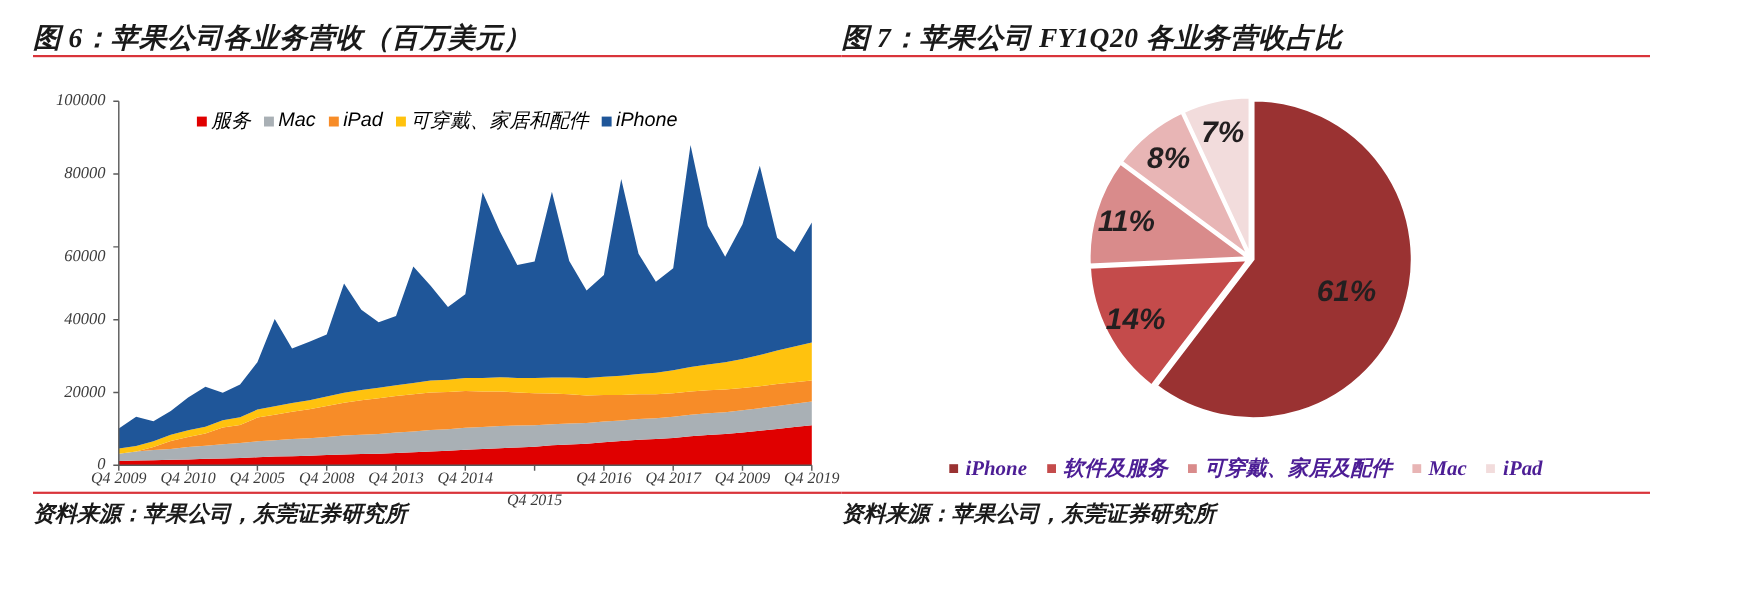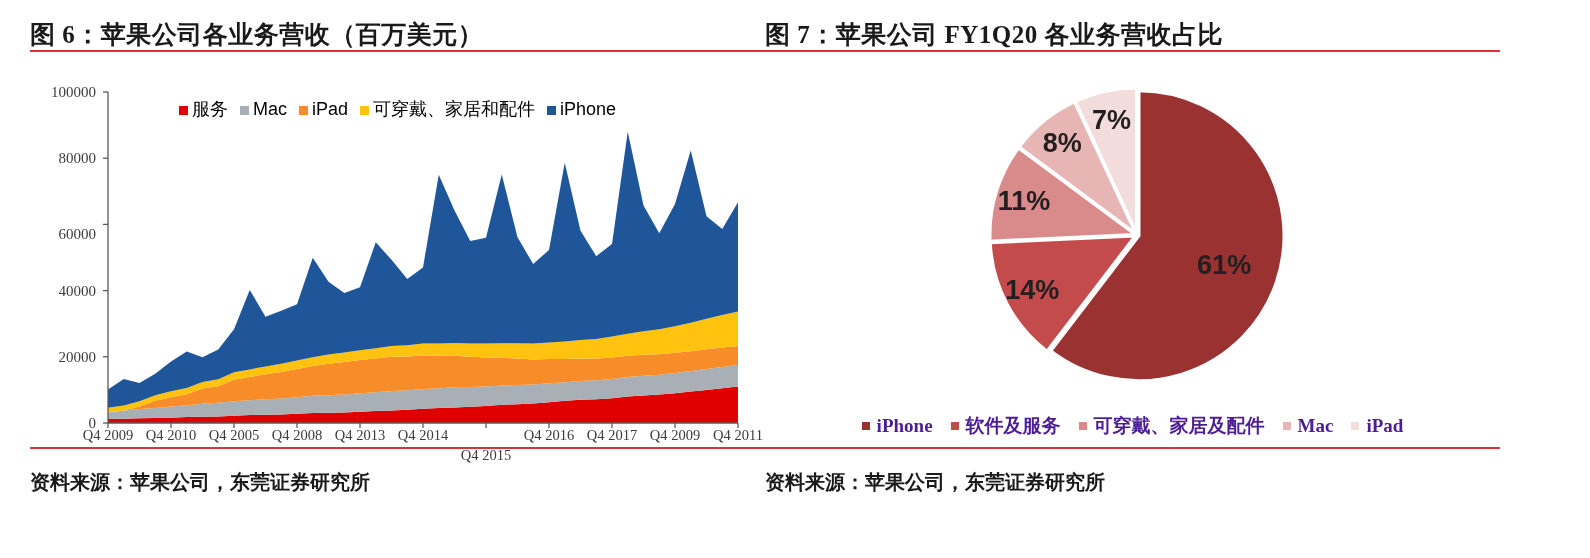--- a/index.html
+++ b/index.html
@@ -11,20 +11,21 @@
     width: 1590px;
     height: 558px;
     font-family: "Liberation Sans", "DejaVu Sans", sans-serif;
     color: #231f20;
     overflow: hidden;
   }
   .page {
     position: relative;
     width: 1448px;
     height: 558px;
+    font-style: italic;
   }
   .panel {
     position: absolute;
     top: 0;
     width: 735px;
     height: 558px;
   }
   .panel-left  { left: 30px;  }
   .panel-right { left: 765px; }
 
@@ -44,21 +45,21 @@
     margin-top: 10px;
   }
   .rule-bottom {
     border-top: 2px solid #d9343a;
   }
   .source {
     font-family: "Liberation Serif", "DejaVu Serif", serif;
     font-weight: bold;
     font-size: 20px;
     color: #1a1a1a;
-    padding-top: 20px;
+    padding-top: 5px;
     white-space: nowrap;
   }
 
   
   .chart-box {
     position: relative;
     height: 395px;
   }
   .legend-area {
     position: absolute;
@@ -175,21 +176,21 @@
           <div class="axis-x-label" style="left: 0px;">Q4 2009</div>
           <div class="axis-x-label" style="left: 63px;">Q4 2010</div>
           <div class="axis-x-label" style="left: 126px;">Q4 2005</div>
           <div class="axis-x-label" style="left: 189px;">Q4 2008</div>
           <div class="axis-x-label" style="left: 252px;">Q4 2013</div>
           <div class="axis-x-label" style="left: 315px;">Q4 2014</div>
           <div class="axis-x-label" style="left: 378px; margin-top: 20px;">Q4 2015</div>
           <div class="axis-x-label" style="left: 441px;">Q4 2016</div>
           <div class="axis-x-label" style="left: 504px;">Q4 2017</div>
           <div class="axis-x-label" style="left: 567px;">Q4 2009</div>
-          <div class="axis-x-label" style="left: 630px;">Q4 2011</div>
+          <div class="axis-x-label" style="left: 630px;">Q4 2019</div>
         </div>
       <svg class="svg-area" width="735" height="395" viewBox="0 0 735 395" id="area-svg">
           <path d="M 78 367.028 L 93.75 366.697 L 109.5 366.366 L 125.25 366.035 L 141 365.704 L 156.75 365.042 L 172.5 364.711 L 188.25 364.38 L 204 363.718 L 219.75 363.056 L 235.5 362.725 L 251.25 362.394 L 267 361.73199999999997 L 282.75 361.07 L 298.5 360.739 L 314.25 360.408 L 330 359.746 L 345.75 359.084 L 361.5 358.422 L 377.25 357.76 L 393 356.767 L 408.75 356.105 L 424.5 355.443 L 440.25 354.781 L 456 354.119 L 471.75 352.795 L 487.5 352.133 L 503.25 351.471 L 519 350.147 L 534.75 348.823 L 550.5 347.83 L 566.25 347.168 L 582 346.175 L 597.75 344.52 L 613.5 343.527 L 629.25 342.534 L 645 341.21 L 660.75 339.555 L 676.5 337.9 L 692.25 336.245 L 708 334.59 L 708 371 L 692.25 371 L 676.5 371 L 660.75 371 L 645 371 L 629.25 371 L 613.5 371 L 597.75 371 L 582 371 L 566.25 371 L 550.5 371 L 534.75 371 L 519 371 L 503.25 371 L 487.5 371 L 471.75 371 L 456 371 L 440.25 371 L 424.5 371 L 408.75 371 L 393 371 L 377.25 371 L 361.5 371 L 345.75 371 L 330 371 L 314.25 371 L 298.5 371 L 282.75 371 L 267 371 L 251.25 371 L 235.5 371 L 219.75 371 L 204 371 L 188.25 371 L 172.5 371 L 156.75 371 L 141 371 L 125.25 371 L 109.5 371 L 93.75 371 L 78 371 Z" fill="#e00000"></path>
           <path d="M 78 360.408 L 93.75 358.422 L 109.5 357.098 L 125.25 356.105 L 141 354.45 L 156.75 353.126 L 172.5 351.802 L 188.25 350.809 L 204 349.154 L 219.75 348.161 L 235.5 347.168 L 251.25 346.506 L 267 345.182 L 282.75 343.858 L 298.5 343.196 L 314.25 342.534 L 330 341.21 L 345.75 340.217 L 361.5 338.89300000000003 L 377.25 338.231 L 393 336.907 L 408.75 336.245 L 424.5 335.252 L 440.25 334.921 L 456 334.59 L 471.75 333.597 L 487.5 332.935 L 503.25 332.604 L 519 331.28 L 534.75 330.287 L 550.5 328.963 L 566.25 328.301 L 582 326.977 L 597.75 324.991 L 613.5 323.66700000000003 L 629.25 322.674 L 645 321.019 L 660.75 319.033 L 676.5 317.047 L 692.25 315.061 L 708 313.075 L 708 334.59 L 692.25 336.245 L 676.5 337.9 L 660.75 339.555 L 645 341.21 L 629.25 342.534 L 613.5 343.527 L 597.75 344.52 L 582 346.175 L 566.25 347.168 L 550.5 347.83 L 534.75 348.823 L 519 350.147 L 503.25 351.471 L 487.5 352.133 L 471.75 352.795 L 456 354.119 L 440.25 354.781 L 424.5 355.443 L 408.75 356.105 L 393 356.767 L 377.25 357.76 L 361.5 358.422 L 345.75 359.084 L 330 359.746 L 314.25 360.408 L 298.5 360.739 L 282.75 361.07 L 267 361.73199999999997 L 251.25 362.394 L 235.5 362.725 L 219.75 363.056 L 204 363.718 L 188.25 364.38 L 172.5 364.711 L 156.75 365.042 L 141 365.704 L 125.25 366.035 L 109.5 366.366 L 93.75 366.697 L 78 367.028 Z" fill="#a9b0b5"></path>
           <path d="M 78 360.408 L 93.75 358.422 L 109.5 354.45 L 125.25 348.823 L 141 345.182 L 156.75 342.203 L 172.5 336.576 L 188.25 334.259 L 204 327.639 L 219.75 324.991 L 235.5 322.343 L 251.25 320.026 L 267 317.047 L 282.75 314.068 L 298.5 311.751 L 314.25 310.096 L 330 308.11 L 345.75 306.455 L 361.5 304.8 L 377.25 304.469 L 393 303.476 L 408.75 303.807 L 424.5 303.807 L 440.25 304.8 L 456 305.462 L 471.75 305.793 L 487.5 306.455 L 503.25 307.448 L 519 307.117 L 534.75 307.117 L 550.5 306.455 L 566.25 306.455 L 582 305.462 L 597.75 303.807 L 613.5 302.814 L 629.25 302.152 L 645 300.828 L 660.75 299.173 L 676.5 297.187 L 692.25 295.532 L 708 293.877 L 708 313.075 L 692.25 315.061 L 676.5 317.047 L 660.75 319.033 L 645 321.019 L 629.25 322.674 L 613.5 323.66700000000003 L 597.75 324.991 L 582 326.977 L 566.25 328.301 L 550.5 328.963 L 534.75 330.287 L 519 331.28 L 503.25 332.604 L 487.5 332.935 L 471.75 333.597 L 456 334.59 L 440.25 334.921 L 424.5 335.252 L 408.75 336.245 L 393 336.907 L 377.25 338.231 L 361.5 338.89300000000003 L 345.75 340.217 L 330 341.21 L 314.25 342.534 L 298.5 343.196 L 282.75 343.858 L 267 345.182 L 251.25 346.506 L 235.5 347.168 L 219.75 348.161 L 204 349.154 L 188.25 350.809 L 172.5 351.802 L 156.75 353.126 L 141 354.45 L 125.25 356.105 L 109.5 357.098 L 93.75 358.422 L 78 360.408 Z" fill="#f78c28"></path>
           <path d="M 78 355.774 L 93.75 353.457 L 109.5 349.154 L 125.25 343.196 L 141 339.224 L 156.75 335.914 L 172.5 329.956 L 188.25 327.308 L 204 320.35699999999997 L 219.75 317.378 L 235.5 314.399 L 251.25 311.751 L 267 308.44100000000003 L 282.75 305.131 L 298.5 302.483 L 314.25 300.497 L 330 298.18 L 345.75 296.194 L 361.5 293.877 L 377.25 293.21500000000003 L 393 291.56 L 408.75 291.56 L 424.5 290.898 L 440.25 291.56 L 456 291.56 L 471.75 291.229 L 487.5 291.229 L 503.25 291.56 L 519 290.567 L 534.75 289.574 L 550.5 287.919 L 566.25 286.926 L 582 284.609 L 597.75 281.63 L 613.5 279.313 L 629.25 277.327 L 645 274.348 L 660.75 270.707 L 676.5 266.735 L 692.25 263.094 L 708 259.453 L 708 293.877 L 692.25 295.532 L 676.5 297.187 L 660.75 299.173 L 645 300.828 L 629.25 302.152 L 613.5 302.814 L 597.75 303.807 L 582 305.462 L 566.25 306.455 L 550.5 306.455 L 534.75 307.117 L 519 307.117 L 503.25 307.448 L 487.5 306.455 L 471.75 305.793 L 456 305.462 L 440.25 304.8 L 424.5 303.807 L 408.75 303.807 L 393 303.476 L 377.25 304.469 L 361.5 304.8 L 345.75 306.455 L 330 308.11 L 314.25 310.096 L 298.5 311.751 L 282.75 314.068 L 267 317.047 L 251.25 320.026 L 235.5 322.343 L 219.75 324.991 L 204 327.639 L 188.25 334.259 L 172.5 336.576 L 156.75 342.203 L 141 345.182 L 125.25 348.823 L 109.5 354.45 L 93.75 358.422 L 78 360.408 Z" fill="#ffc20e"></path>
           <path d="M 78 337.569 L 93.75 326.977 L 109.5 330.949 L 125.25 321.681 L 141 309.43399999999997 L 156.75 299.504 L 172.5 305.131 L 188.25 297.51800000000003 L 204 277.327 L 219.75 237.938 L 235.5 264.749 L 251.25 258.791 L 267 252.171 L 282.75 205.831 L 298.5 229.663 L 314.25 240.917 L 330 235.29000000000002 L 345.75 190.27399999999997 L 361.5 207.817 L 377.25 227.01500000000001 L 393 215.43 L 408.75 122.75 L 424.5 158.498 L 440.25 188.95 L 456 185.64 L 471.75 122.41900000000001 L 487.5 185.30899999999997 L 503.25 212.12 L 519 197.887 L 534.75 110.834 L 550.5 178.68900000000002 L 566.25 204.176 L 582 191.929 L 597.75 79.71999999999997 L 613.5 153.533 L 629.25 181.33700000000002 L 645 151.878 L 660.75 98.58699999999999 L 676.5 164.125 L 692.25 177.03400000000002 L 708 150.22299999999998 L 708 259.453 L 692.25 263.094 L 676.5 266.735 L 660.75 270.707 L 645 274.348 L 629.25 277.327 L 613.5 279.313 L 597.75 281.63 L 582 284.609 L 566.25 286.926 L 550.5 287.919 L 534.75 289.574 L 519 290.567 L 503.25 291.56 L 487.5 291.229 L 471.75 291.229 L 456 291.56 L 440.25 291.56 L 424.5 290.898 L 408.75 291.56 L 393 291.56 L 377.25 293.21500000000003 L 361.5 293.877 L 345.75 296.194 L 330 298.18 L 314.25 300.497 L 298.5 302.483 L 282.75 305.131 L 267 308.44100000000003 L 251.25 311.751 L 235.5 314.399 L 219.75 317.378 L 204 320.35699999999997 L 188.25 327.308 L 172.5 329.956 L 156.75 335.914 L 141 339.224 L 125.25 343.196 L 109.5 349.154 L 93.75 353.457 L 78 355.774 Z" fill="#1f5699"></path>
           <path d="M 78 40 L 78 371 L 708 371" fill="none" stroke="#5a5a5a" stroke-width="1.3"></path>
           <line x1="73" x2="78" y1="371" y2="371" stroke="#5a5a5a" stroke-width="1.3"></line>
           <line x1="73" x2="78" y1="304.8" y2="304.8" stroke="#5a5a5a" stroke-width="1.3"></line>

